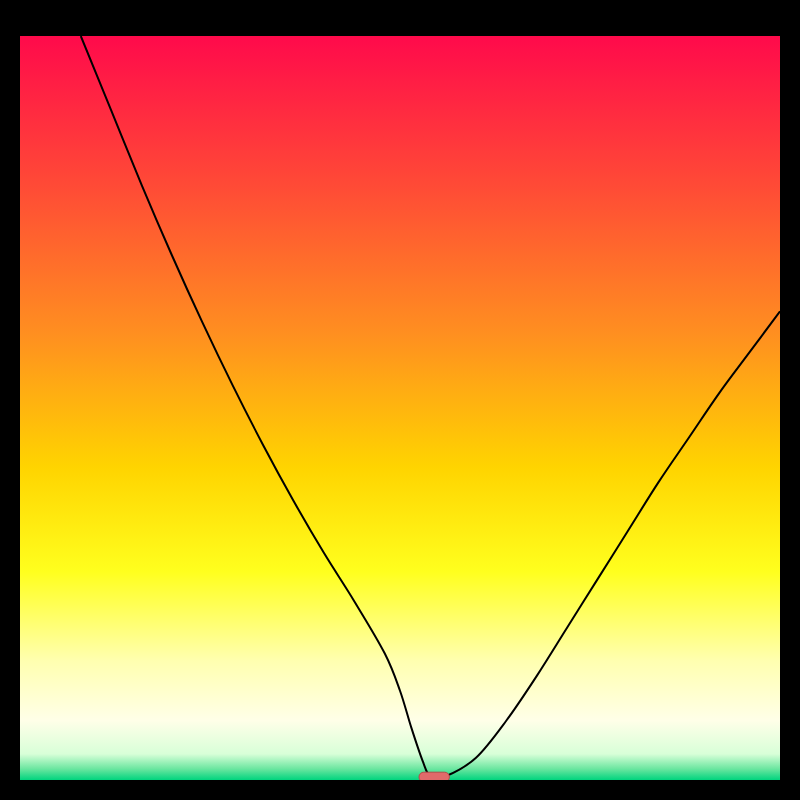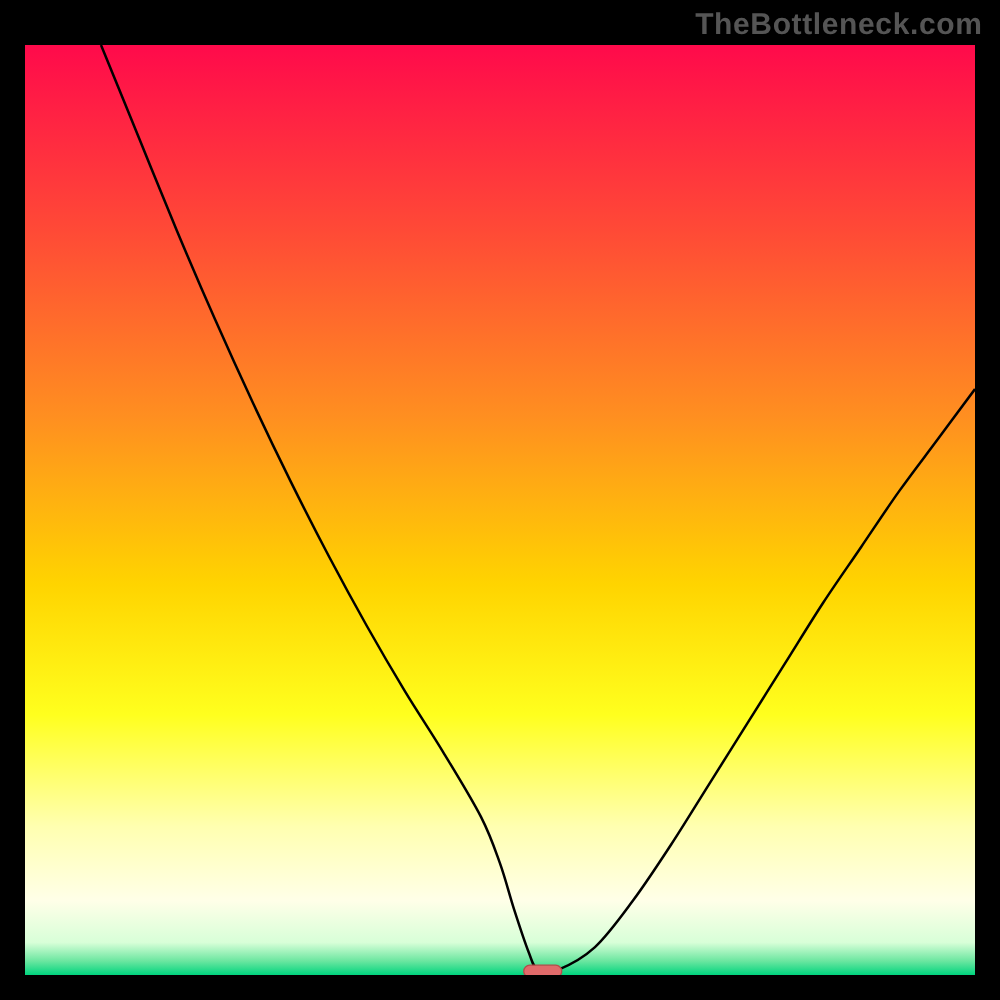--- a/index.html
+++ b/index.html
@@ -33,21 +33,20 @@
     top: 36px;
     width: 760px;
     height: 744px;
   }
   svg { display: block; }
 </style>
 </head>
 <body>
 
 <div class="frame">
-  <div class="watermark">TheBottleneck.com</div>
 
   <div class="plot">
     <svg viewBox="0 0 760 744" width="760" height="744" preserveAspectRatio="none">
       <defs>
         <linearGradient id="bg-grad" x1="0" y1="0" x2="0" y2="1">
             <stop offset="0%" stop-color="#ff0a4b"></stop>
             <stop offset="20%" stop-color="#ff4a36"></stop>
             <stop offset="40%" stop-color="#ff8f20"></stop>
             <stop offset="57.99999999999999%" stop-color="#ffd400"></stop>
             <stop offset="72%" stop-color="#ffff1e"></stop>

